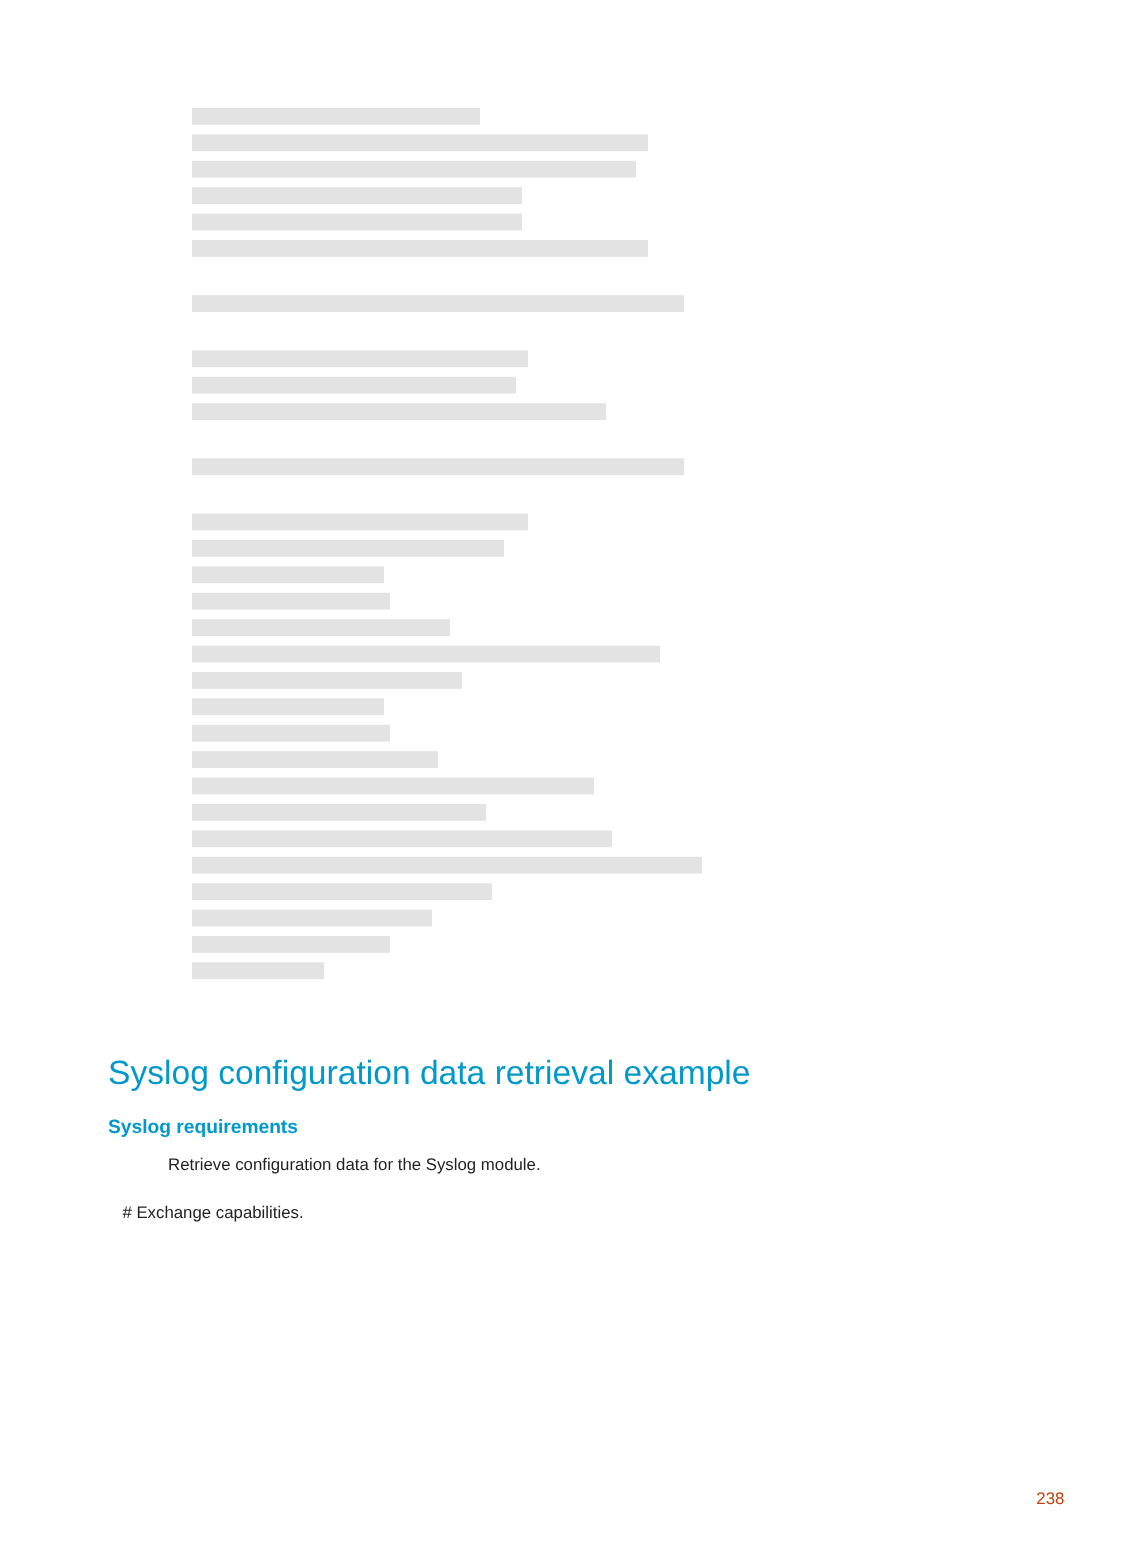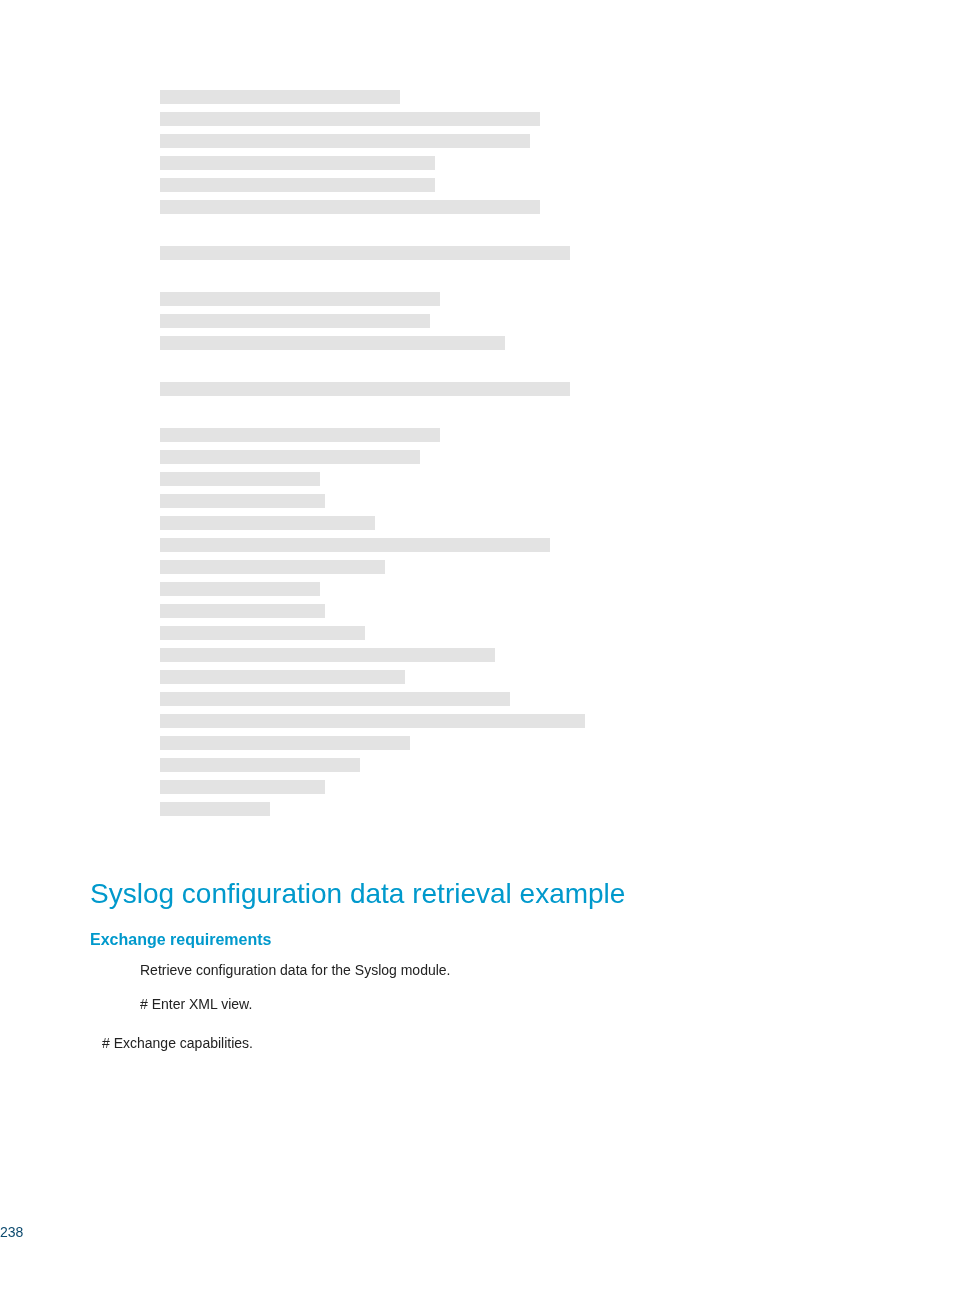--- a/index.html
+++ b/index.html
@@ -40,26 +40,26 @@
     margin: 16px 0 12px 0;
   }
   .body-text {
     font-size: 14px;
     color: #222;
     margin: 0 0 14px 50px;
     line-height: 1.4;
   }
   .page-number {
     position: absolute;
-    bottom: 56px;
+    bottom: 40px;
     left: 0;
     width: 100%;
-    text-align: left;
+    text-align: right;
     font-size: 14px;
-    color: #0c4a6e;
+    color: #c2410c;
   }
 </style>
 </head>
 <body>
 
 <div class="page">
 
   <div class="redacted-block" id="redacted-block">
       <div class="bar" style="width: 240px;"></div>
       <div class="bar" style="width: 380px;"></div>
@@ -91,20 +91,19 @@
       <div class="bar" style="width: 350px;"></div>
       <div class="bar" style="width: 425px;"></div>
       <div class="bar" style="width: 250px;"></div>
       <div class="bar" style="width: 200px;"></div>
       <div class="bar" style="width: 165px;"></div>
       <div class="bar" style="width: 110px;"></div>
     </div>
 
   <h1 class="h1">Syslog configuration data retrieval example</h1>
 
-  <h2 class="h2">Exchange requirements</h2>
+  <h2 class="h2">Syslog requirements</h2>
   <p class="body-text">Retrieve configuration data for the Syslog module.</p>
 
-  <p class="body-text"># Enter XML view.</p>
   <p class="body-text" style="margin-top:20px;margin-left:12px;"># Exchange capabilities.</p>
 
   <div class="page-number">238</div>
 </div>
 
 </body></html>

